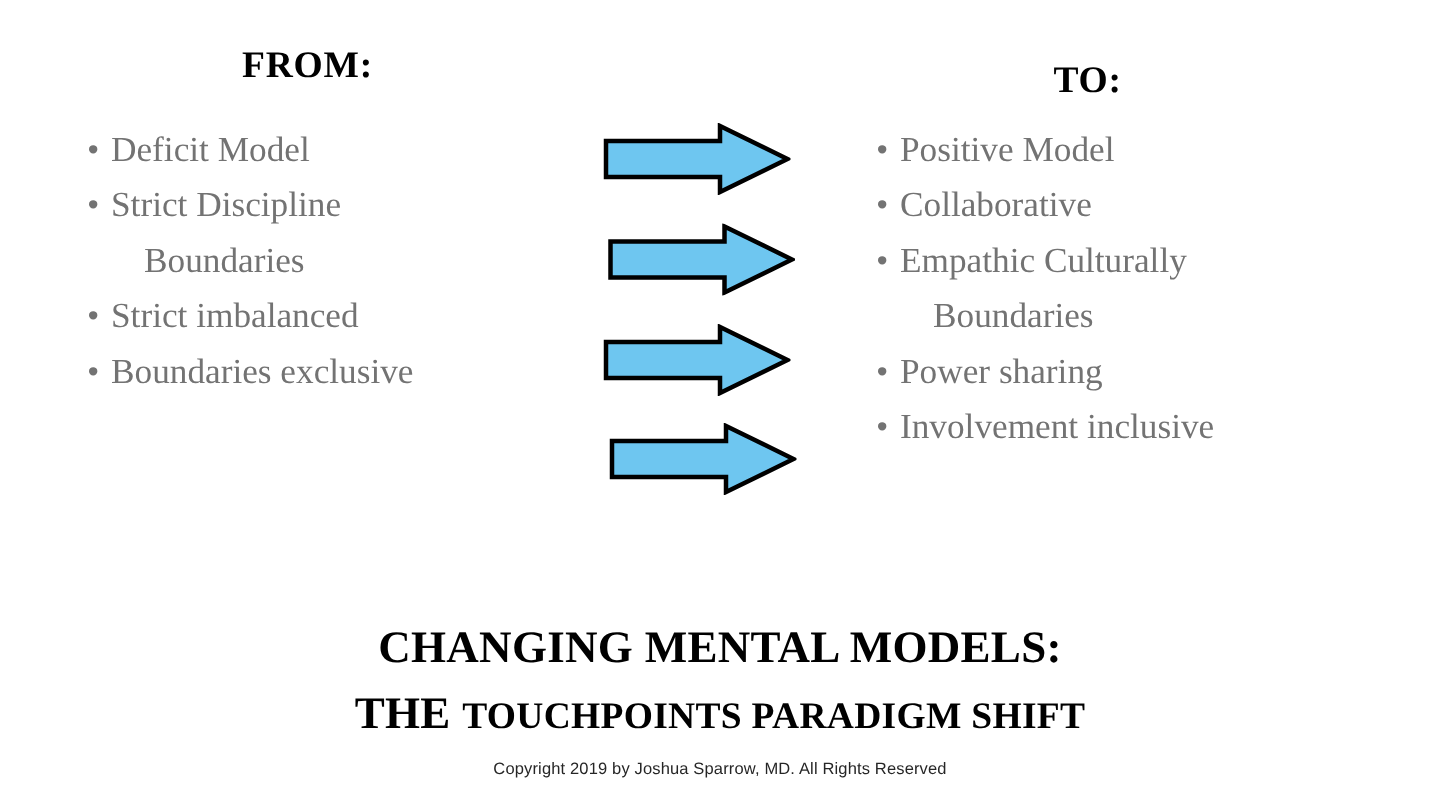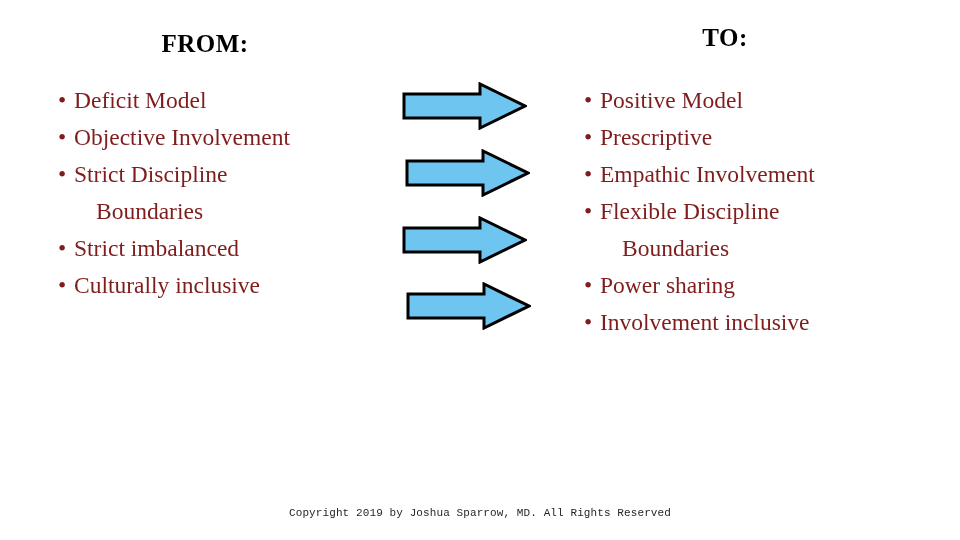--- a/index.html
+++ b/index.html
@@ -30,30 +30,30 @@
     letter-spacing: 0.5px;
   }
   #heading-from {
     left: 60px;
     top: 30px;
     width: 290px;
     text-align: center;
   }
   #heading-to {
     left: 555px;
-    top: 24px;
+    top: 40px;
     width: 340px;
     text-align: center;
   }
   .col {
     position: absolute;
     font-family: "Liberation Serif", serif;
     font-size: 23.5px;
     line-height: 37px;
-    color: #7f1d1d;
+    color: #737373;
   }
   #col-from {
     left: 58px;
     top: 82px;
     width: 330px;
   }
   #col-to {
     left: 584px;
     top: 82px;
     width: 360px;
@@ -105,64 +105,66 @@
   }
   .small-caps-run {
     font-size: 25px;
   }
   .copyright {
     position: absolute;
     left: 0;
     top: 507px;
     width: 960px;
     text-align: center;
-    font-family: Liberation Mono, monospace;
+    font-family: Liberation Sans, sans-serif;
     font-size: 11px;
     color: #262626;
     letter-spacing: 0.1px;
   }
 </style>
 </head>
 <body>
 
 <div class="slide">
 
   <div class="heading" id="heading-from">FROM:</div>
   <div class="heading" id="heading-to">TO:</div>
 
   <div class="col" id="col-from">
     <div class="bullet-line"><span class="bullet-dot">•</span><span>Deficit Model</span></div>
-    <div class="bullet-line"><span class="bullet-dot">•</span><span>Objective Involvement</span></div>
     <div class="bullet-line"><span class="bullet-dot">•</span><span>Strict Discipline</span></div>
     <div class="cont-line">Boundaries</div>
     <div class="bullet-line"><span class="bullet-dot">•</span><span>Strict imbalanced</span></div>
-    <div class="bullet-line"><span class="bullet-dot">•</span><span>Culturally inclusive</span></div>
+    <div class="bullet-line"><span class="bullet-dot">•</span><span>Boundaries exclusive</span></div>
   </div>
 
   <div class="col" id="col-to">
     <div class="bullet-line"><span class="bullet-dot">•</span><span>Positive Model</span></div>
-    <div class="bullet-line"><span class="bullet-dot">•</span><span>Prescriptive</span></div>
-    <div class="bullet-line"><span class="bullet-dot">•</span><span>Empathic Involvement</span></div>
-    <div class="bullet-line"><span class="bullet-dot">•</span><span>Flexible Discipline</span></div>
+    <div class="bullet-line"><span class="bullet-dot">•</span><span>Collaborative</span></div>
+    <div class="bullet-line"><span class="bullet-dot">•</span><span>Empathic Culturally</span></div>
     <div class="cont-line">Boundaries</div>
     <div class="bullet-line"><span class="bullet-dot">•</span><span>Power sharing</span></div>
     <div class="bullet-line"><span class="bullet-dot">•</span><span>Involvement inclusive</span></div>
   </div>
 
   <div class="arrows">
     <svg class="arrow-svg" style="left:7px; top:10px;" width="125" height="48" viewBox="0 0 125 48">
       <polygon points="2,12 78,12 78,2 123,24 78,46 78,36 2,36" fill="#6EC6F0" stroke="#000000" stroke-width="3" stroke-linejoin="miter"></polygon>
     </svg>
     <svg class="arrow-svg" style="left:10px; top:77px;" width="125" height="48" viewBox="0 0 125 48">
       <polygon points="2,12 78,12 78,2 123,24 78,46 78,36 2,36" fill="#6EC6F0" stroke="#000000" stroke-width="3" stroke-linejoin="miter"></polygon>
     </svg>
     <svg class="arrow-svg" style="left:7px; top:144px;" width="125" height="48" viewBox="0 0 125 48">
       <polygon points="2,12 78,12 78,2 123,24 78,46 78,36 2,36" fill="#6EC6F0" stroke="#000000" stroke-width="3" stroke-linejoin="miter"></polygon>
     </svg>
     <svg class="arrow-svg" style="left:11px; top:210px;" width="125" height="48" viewBox="0 0 125 48">
       <polygon points="2,12 78,12 78,2 123,24 78,46 78,36 2,36" fill="#6EC6F0" stroke="#000000" stroke-width="3" stroke-linejoin="miter"></polygon>
     </svg>
   </div>
 
+  <div class="title-block">
+    <div class="title-line1">CHANGING MENTAL MODELS:</div>
+    <div class="title-line2"><span>THE </span><span class="small-caps-run">TOUCHPOINTS PARADIGM SHIFT</span></div>
+  </div>
 
   <div class="copyright">Copyright 2019 by Joshua Sparrow, MD. All Rights Reserved</div>
 
 </div>
 
 </body></html>

